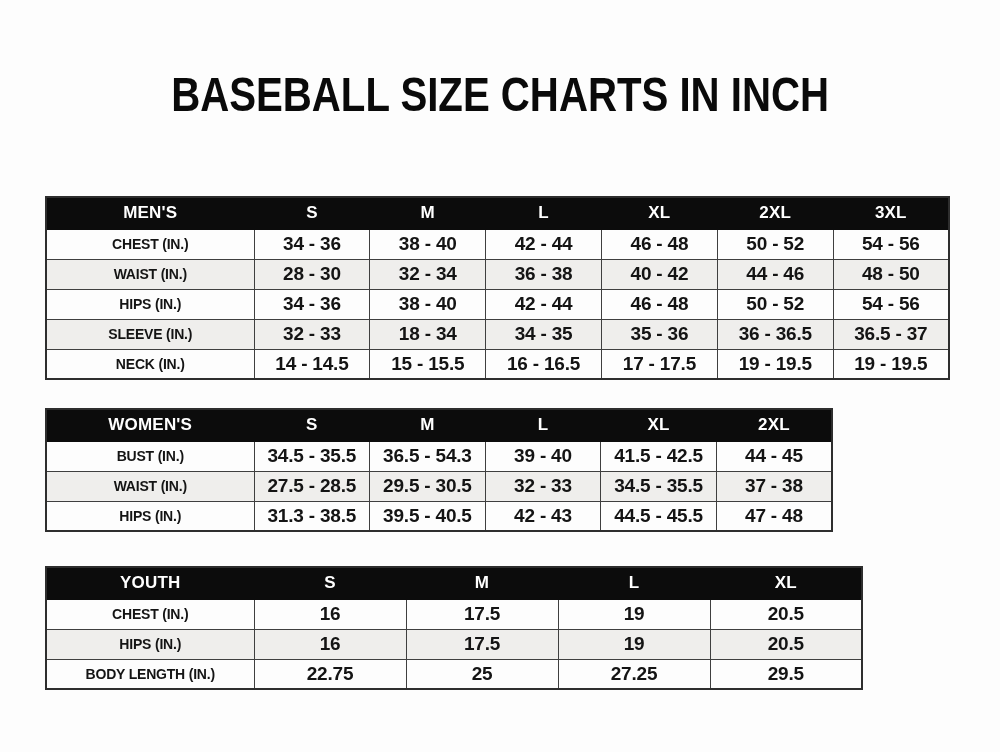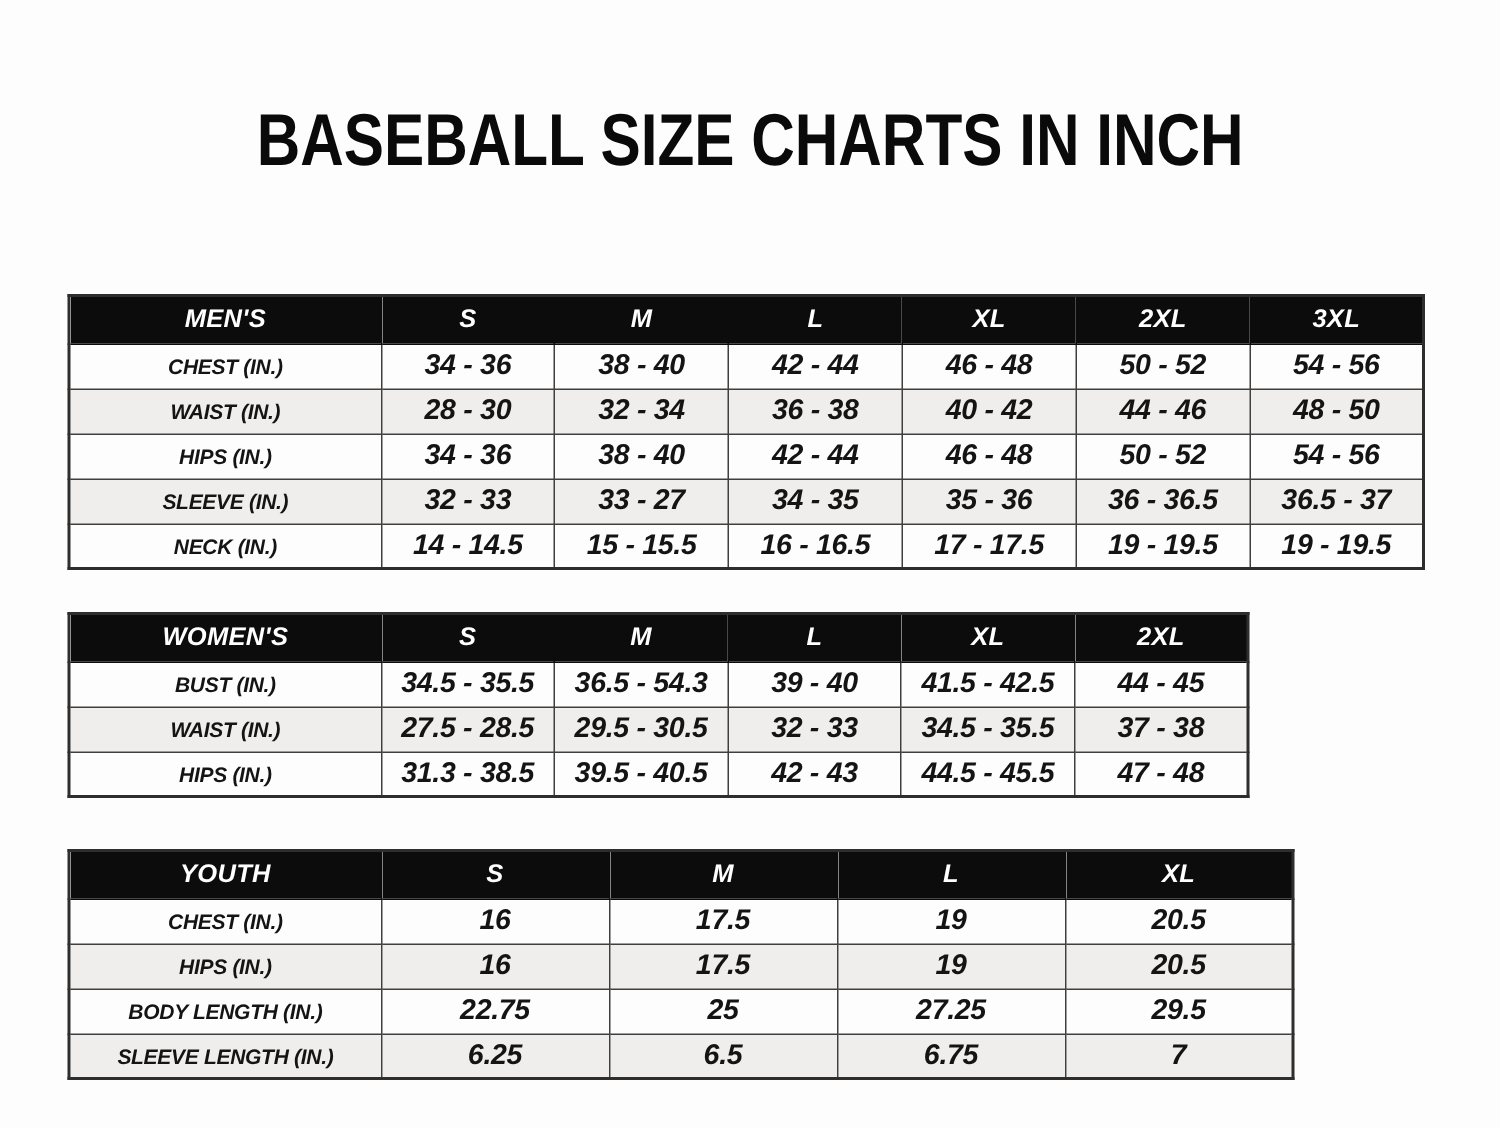--- a/index.html
+++ b/index.html
@@ -31,21 +31,20 @@
     transform-origin:center;
     font-size:49px;
     line-height:52px;
     font-weight:bold;
     color:#0a0a0a;
     white-space:nowrap;
     letter-spacing:0px;
   }
   .tables{
     margin-left:45px;
-    font-style:italic;
   }
   table.size-table{
     border-collapse:collapse;
     table-layout:fixed;
     border:2px solid var(--outer-border);
   }
   .t-mens  {width:905px; margin-top:76px;}
   .t-womens{width:788px; margin-top:28px;}
   .t-youth {width:818px; margin-top:34px;}
   col.label-col{width:208px;}
@@ -135,21 +134,21 @@
             <td class="value">34 - 36</td>
             <td class="value">38 - 40</td>
             <td class="value">42 - 44</td>
             <td class="value">46 - 48</td>
             <td class="value">50 - 52</td>
             <td class="value">54 - 56</td>
           </tr>
           <tr>
             <th class="label">SLEEVE (IN.)</th>
             <td class="value">32 - 33</td>
-            <td class="value">33 - 27</td>
+            <td class="value">18 - 34</td>
             <td class="value">34 - 35</td>
             <td class="value">35 - 36</td>
             <td class="value">36 - 36.5</td>
             <td class="value">36.5 - 37</td>
           </tr>
           <tr>
             <th class="label">NECK (IN.)</th>
             <td class="value">14 - 14.5</td>
             <td class="value">15 - 15.5</td>
             <td class="value">16 - 16.5</td>
@@ -241,23 +240,16 @@
             <td class="value">19</td>
             <td class="value">20.5</td>
           </tr>
           <tr>
             <th class="label">BODY LENGTH (IN.)</th>
             <td class="value">22.75</td>
             <td class="value">25</td>
             <td class="value">27.25</td>
             <td class="value">29.5</td>
           </tr>
-          <tr>
-            <th class="label">SLEEVE LENGTH (IN.)</th>
-            <td class="value">6.25</td>
-            <td class="value">6.5</td>
-            <td class="value">6.75</td>
-            <td class="value">7</td>
-          </tr>
         </tbody>
       </table>
     </div>
 </div>
 
 </body></html>

